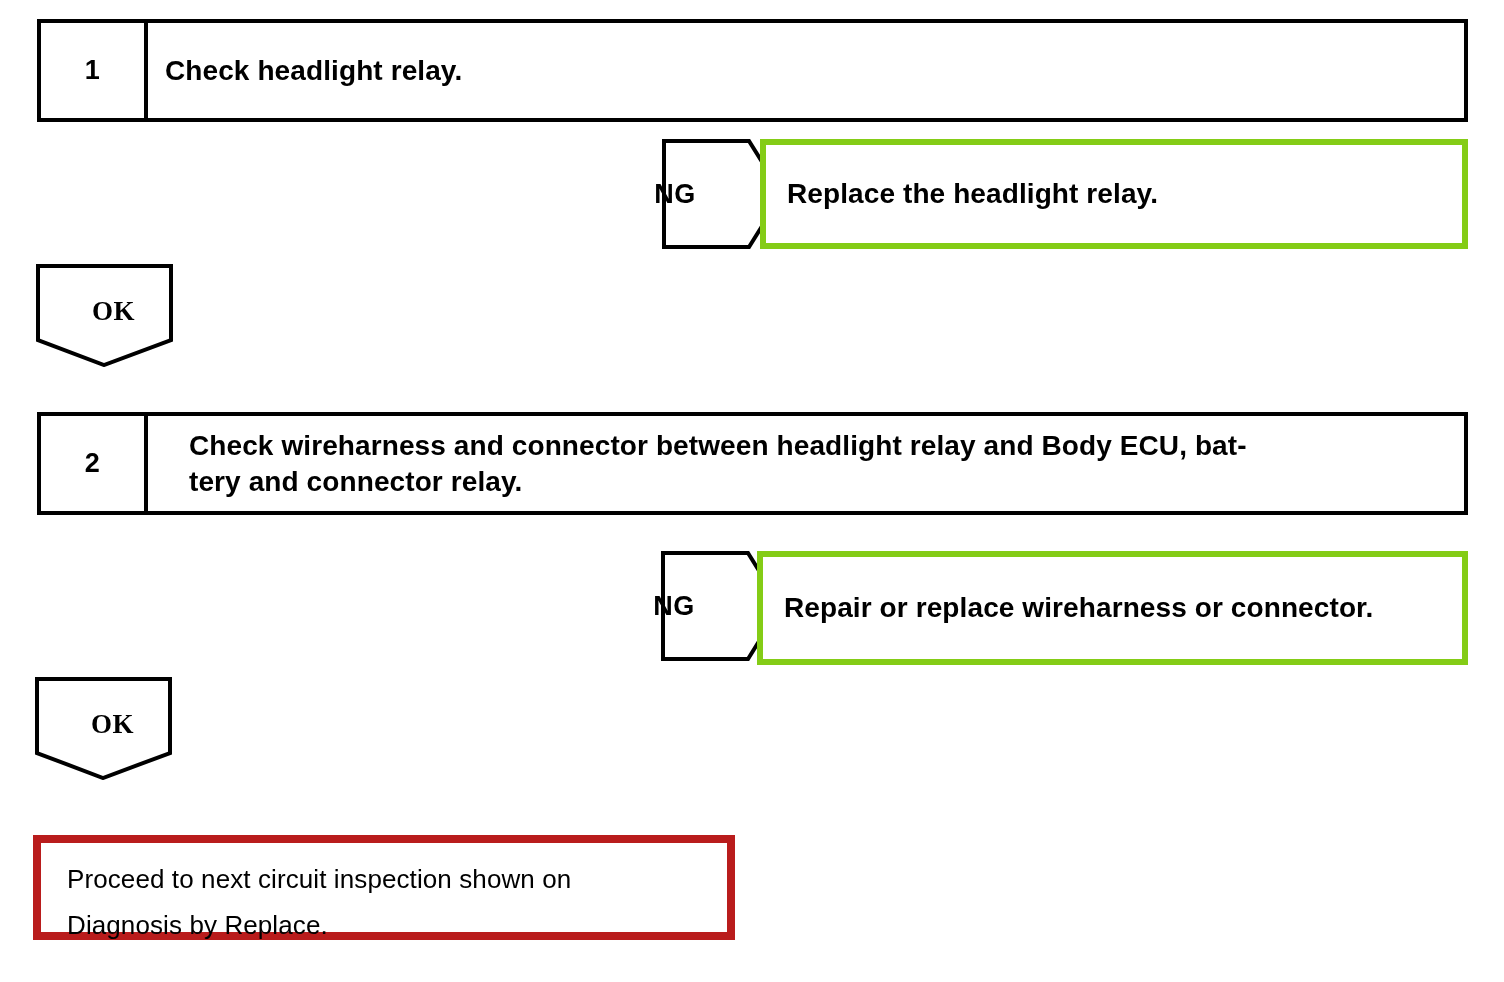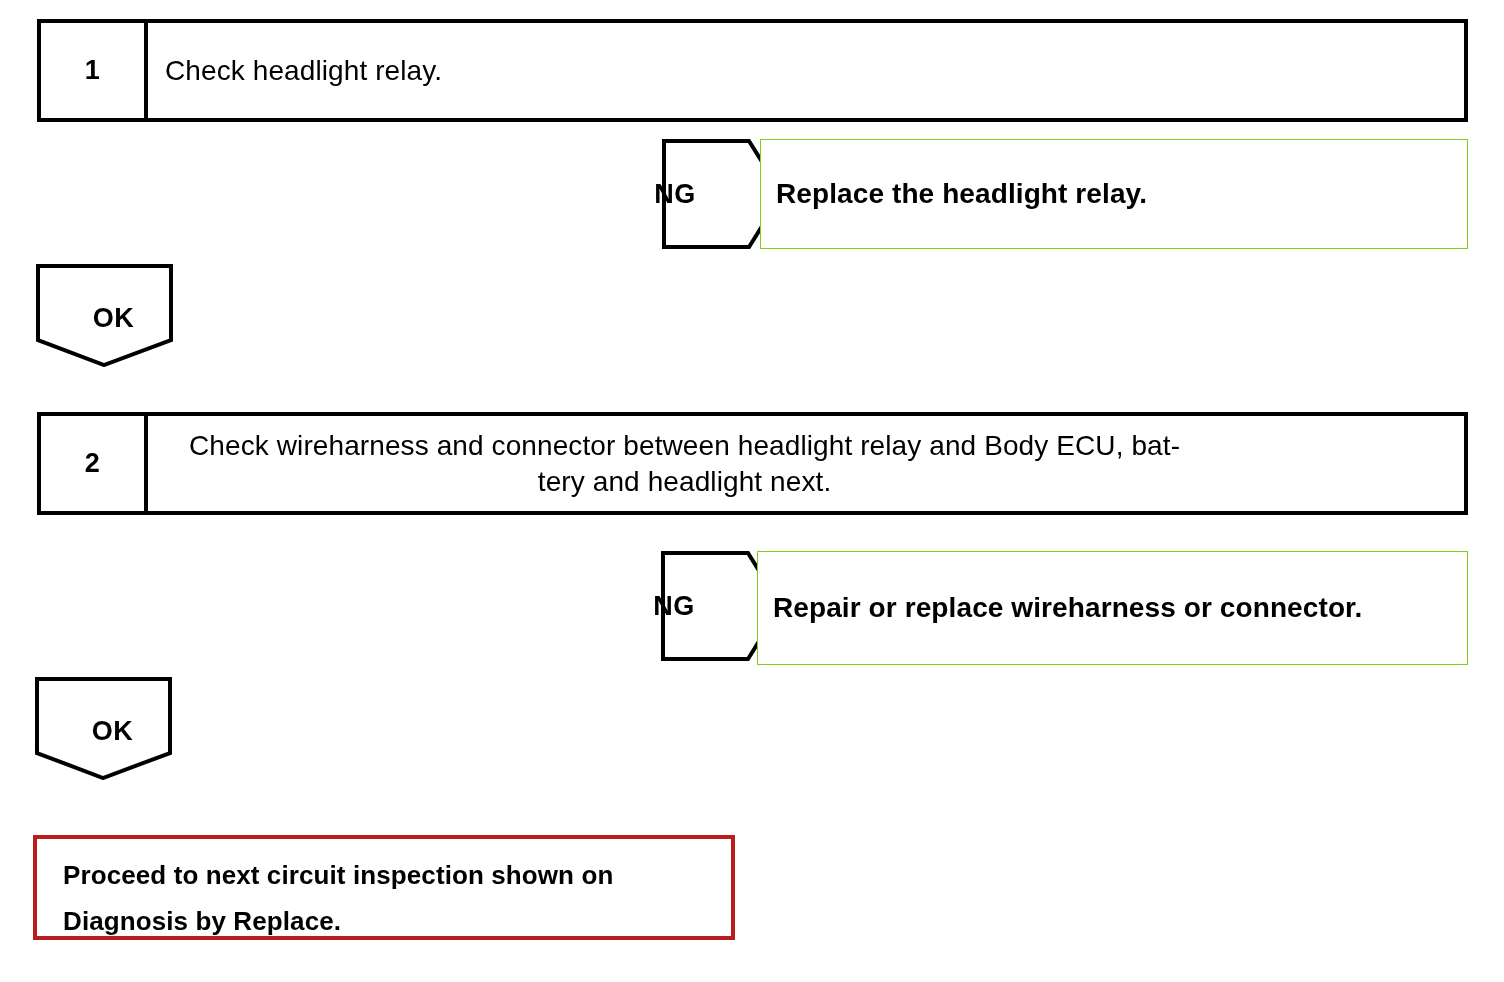--- a/index.html
+++ b/index.html
@@ -43,53 +43,52 @@
     justify-content: center;
     font-weight: bold;
     font-size: 27px;
     letter-spacing: 0.5px;
   }
   .step-text-cell {
     flex: 1 1 auto;
     display: flex;
     align-items: center;
     padding: 0 14px 0 17px;
-    font-weight: normal;
+    font-weight: bold;
     font-size: 28px;
     line-height: 1.28;
     letter-spacing: 0.1px;
-    text-align: center;
   }
   .step-text-cell.two-line {
     align-items: center;
     margin-left: 24px;
   }
 
   
   .action-box {
     position: absolute;
     box-sizing: border-box;
-    border: 1px solid #84cc16;
+    border: 6px solid #84cc16;
     background: #fff;
     display: flex;
     align-items: center;
-    padding: 0 15px;
+    padding: 0 21px;
     font-weight: bold;
     font-size: 28px;
     letter-spacing: 0.1px;
   }
 
   
   .final-box {
     position: absolute;
     box-sizing: border-box;
-    border: 4px solid #b91c1c;
+    border: 8px solid #b91c1c;
     background: #fff;
     padding: 14px 18px 12px 26px;
-    font-weight: bold;
+    font-weight: normal;
     font-size: 26px;
     line-height: 1.75;
     letter-spacing: 0.1px;
   }
   .final-box .fline { display: block; white-space: nowrap; }
 
   
   .ng-shape {
     position: absolute;
     width: 122px;
@@ -114,29 +113,30 @@
   
   .ok-shape {
     position: absolute;
     width: 137px;
     height: 103px;
   }
   .ok-shape svg { display: block; width: 100%; height: 100%; }
   .ok-label {
     position: absolute;
     left: 0;
-    top: 15px;
+    top: 8px;
     width: 155px;
     height: 78px;
     display: flex;
     align-items: center;
     justify-content: center;
     font-weight: bold;
     font-size: 27px;
     letter-spacing: 0.5px;
+    font-family: Liberation Serif, serif;
   }
 </style>
 </head>
 <body>
 
 <div id="canvas">
 
   <div class="step-box" style="left:37px; top:19px; width:1431px; height:103px;">
     <div class="step-num-cell">1</div>
     <div class="step-text-cell">Check headlight relay.</div>
@@ -158,21 +158,21 @@
       <polygon points="2,2 135,2 135,76 68,101 2,76" fill="#ffffff" stroke="#000000" stroke-width="4" stroke-linejoin="miter"></polygon>
     </svg>
     <div class="ok-label">OK</div>
   </div>
 
   <div class="step-box" style="left:37px; top:412px; width:1431px; height:103px;">
     <div class="step-num-cell">2</div>
     <div class="step-text-cell two-line">
       <div>
         <div>Check wireharness and connector between headlight relay and Body ECU, bat-</div>
-        <div>tery and headlight next.</div>
+        <div>tery and connector relay.</div>
       </div>
     </div>
   </div>
 
   <div class="ng-shape" style="left:630px; top:551px;">
     <svg viewBox="0 0 122 110" preserveAspectRatio="none">
       <polygon points="2,2 87,2 120,55 87,108 2,108" fill="#ffffff" stroke="#000000" stroke-width="4" stroke-linejoin="miter"></polygon>
     </svg>
     <div class="ng-label">NG</div>
   </div>

